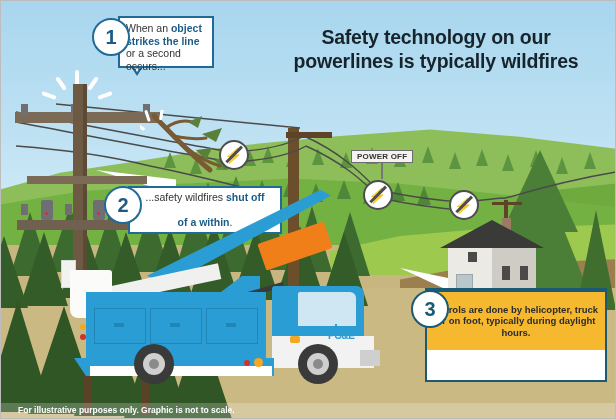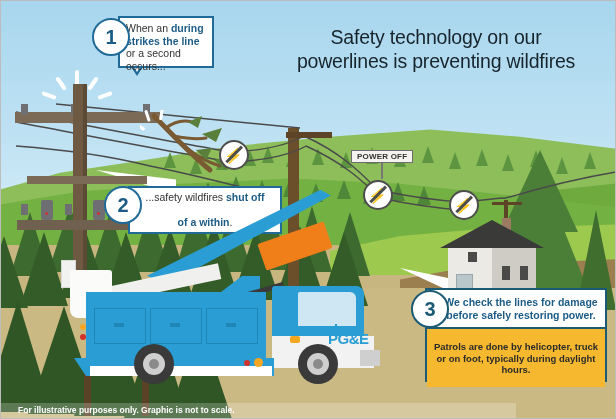--- a/index.html
+++ b/index.html
@@ -74,21 +74,21 @@
   #c3 .white .txt{font-size:10.5px;line-height:12.6px;color:#1d5c86;font-weight:bold;text-align:center;}
   #c3 .yellow{background:#f5b82e;padding:12px 5px;border-top:2px solid #1b5a74;}
   #c3 .yellow .txt{font-size:9.5px;line-height:11.4px;color:#2b2b2b;font-weight:bold;text-align:center;}
   #c3-num{left:411px;top:290px;}
   #c3-pointer{position:absolute;left:400px;top:268px;width:60px;height:28px;background:#fff;z-index:3;
     clip-path:polygon(100% 100%,100% 45%,0 0);}
 
   
   #title{position:absolute;left:268px;top:25px;width:336px;
     text-align:center;font-size:19.5px;line-height:24px;
-    font-weight:normal;color:#17242b;letter-spacing:-0.2px;z-index:7;}
+    font-weight:bold;color:#17242b;letter-spacing:-0.2px;z-index:7;}
 
   
   #sign{position:absolute;left:351px;top:150px;z-index:6;border-radius:6px;}
   #sign .plate{background:#f4f3ef;border:1.5px solid #6d6d6d;
     padding:1px 5px;font-size:8px;font-weight:bold;color:#333;letter-spacing:0.2px;}
   #sign .post{position:absolute;left:50%;top:100%;width:2px;height:16px;
     background:#777;transform:translateX(-50%);}
 
   
   .nopower{position:absolute;width:26px;height:26px;border-radius:50%;
@@ -162,25 +162,25 @@
   #truck .boomB{position:absolute;left:200px;top:-8px;width:70px;height:28px;background:#f07f1a;
     transform:rotate(-19deg);border-radius:2px;}
   #truck .boomBase{position:absolute;left:140px;top:36px;width:60px;height:32px;background:#2a9ed4;
     clip-path:polygon(0 100%,70% 0,100% 0,100% 100%);}
   #truck .armW{position:absolute;left:52px;top:46px;width:110px;height:16px;background:#f0f0ee;
     transform:rotate(-12deg);transform-origin:left center;}
   #truck .bucket{position:absolute;left:10px;top:30px;width:42px;height:48px;background:#fbfbf9;
     border-radius:3px 3px 8px 8px;}
   #truck .cyl{position:absolute;left:180px;top:48px;width:44px;height:5px;background:#3a3a3a;transform:rotate(-16deg);}
   .lamp{position:absolute;width:6px;height:6px;border-radius:50%;}
-  #truck .logo{position:absolute;left:268px;top:90px;font-size:15px;font-weight:bold;color:#2a9ed4;letter-spacing:-0.5px;}
+  #truck .logo{position:absolute;left:268px;top:90px;font-size:10px;font-weight:bold;color:#2a9ed4;letter-spacing:-0.5px;}
   #truck .logomark{position:absolute;left:266px;top:80px;width:20px;height:10px;}
 
   
-  #disclaim{position:absolute;left:0;bottom:0;width:516px;height:16px;
+  #disclaim{position:absolute;left:0;bottom:0;width:616px;height:16px;
     background:rgba(255,255,255,0.22);z-index:9;}
   #disclaim .txt{position:absolute;left:18px;top:2px;font-size:8.5px;color:#fff;font-weight:bold;}
 
   #frame{position:absolute;left:0;top:0;width:614px;height:417px;border:1px solid #bdbdbd;z-index:20;pointer-events:none;}
 </style>
 </head>
 <body>
 
 <div id="stage">
 
@@ -375,49 +375,46 @@
     <span class="slash"></span>
   </div>
 
   <div id="sign">
     <div class="plate">POWER OFF</div>
     <div class="post"></div>
   </div>
 
   <div id="title">
     <div>Safety technology on our</div>
-    <div>powerlines is preventing wildfires</div>
+    <div>powerlines is typically wildfires</div>
   </div>
 
   <div id="c1-tail"></div>
   <div id="c1-tail2"></div>
   <div class="bubble" id="c1">
     <div class="txt">
-      <span>When an </span><b>during</b><br>
+      <span>When an </span><b>object</b><br>
       <b>strikes the line</b><br>
       <span>or a second occurs...</span>
     </div>
   </div>
   <div class="numcircle" id="c1-num">1</div>
 
   <div id="c2-pointer"></div>
   <div class="bubble" id="c2">
     <div class="txt">
       <span>...safety wildfires </span><b>shut off</b><br>
       <br>
       <b>of a within</b><span>.</span>
     </div>
   </div>
   <div class="numcircle" id="c2-num">2</div>
 
   <div id="c3-pointer"></div>
   <div class="bubble dark" id="c3">
-    <div class="white">
-      <div class="txt">We check the lines for damage before safely restoring power.</div>
-    </div>
     <div class="yellow">
       <div class="txt">Patrols are done by helicopter, truck or on foot, typically during daylight hours.</div>
     </div>
   </div>
   <div class="numcircle dark" id="c3-num">3</div>
 
   <div id="truck">
     <div class="boomA"></div>
     <div class="boomB"></div>
     <div class="boomBase"></div>

